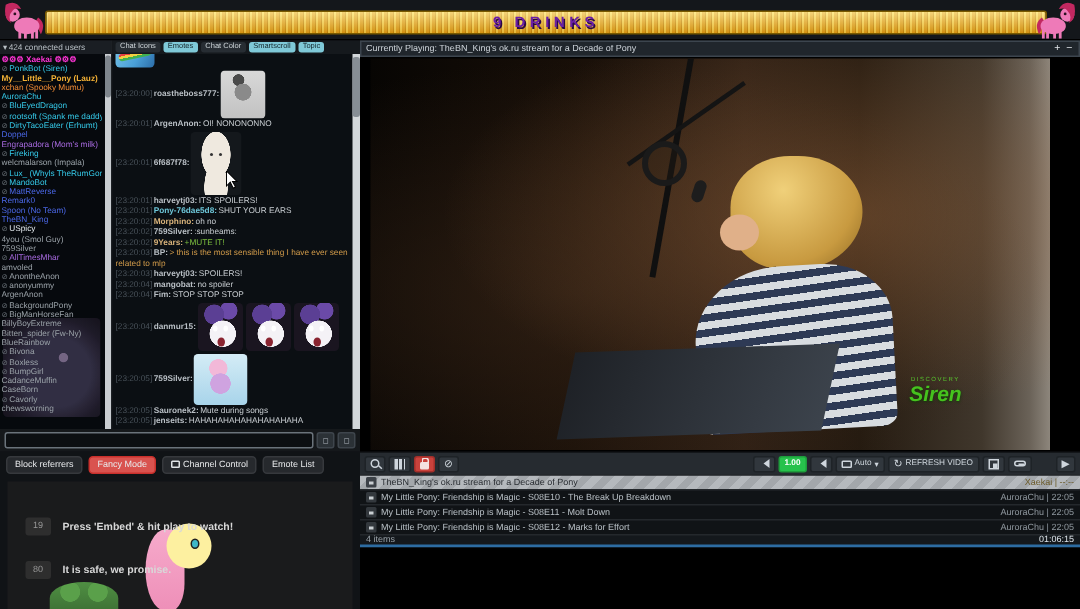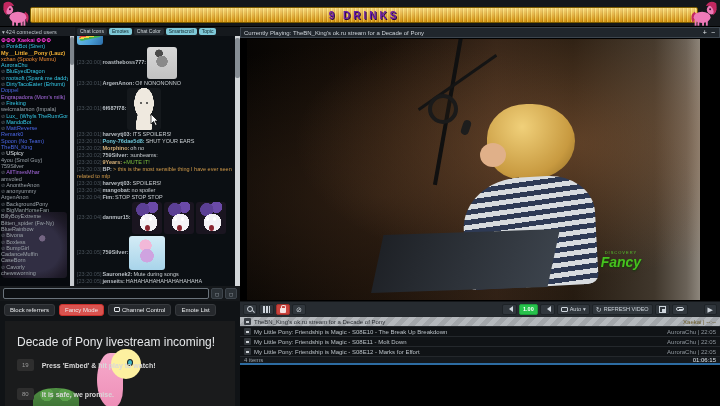--- a/index.html
+++ b/index.html
@@ -286,21 +286,20 @@
         </button>
         <button class="pill">
           <span class="mini-monitor"></span>
           <span>Channel Control</span>
         </button>
         <button class="pill">
           <span>Emote List</span>
         </button>
       </div>
     <div class="motd">
-      <div class="motd-title">Decade of Pony livestream incoming!</div>
       <div id="motd-steps">
           <div class="step step1">
             <span class="badge">19</span>
             <span class="step-text">Press 'Embed' &amp; hit play to watch!</span>
           </div>
           <div class="step step2">
             <span class="badge">80</span>
             <span class="step-text">It is safe, we promise.</span>
           </div>
         </div>
@@ -325,21 +324,21 @@
         <div class="v-boom"></div>
         <div class="v-pop"></div>
         <div class="v-mic"></div>
         <div class="v-hair"></div>
         <div class="v-face"></div>
         <div class="v-shirt"></div>
         <div class="v-paper"></div>
         <div class="v-stand"></div>
         <div class="v-watermark">
           <span class="wm-small">DISCOVERY</span>
-          <span class="wm-big">Fancy</span>
+          <span class="wm-big">Siren</span>
         </div>
       </div>
     </div>
     <div class="controls">
       <button class="cbtn">
           <span class="icon-mag"></span>
         </button>
       <button class="cbtn">
           <span class="icon-cols"></span>
         </button>

